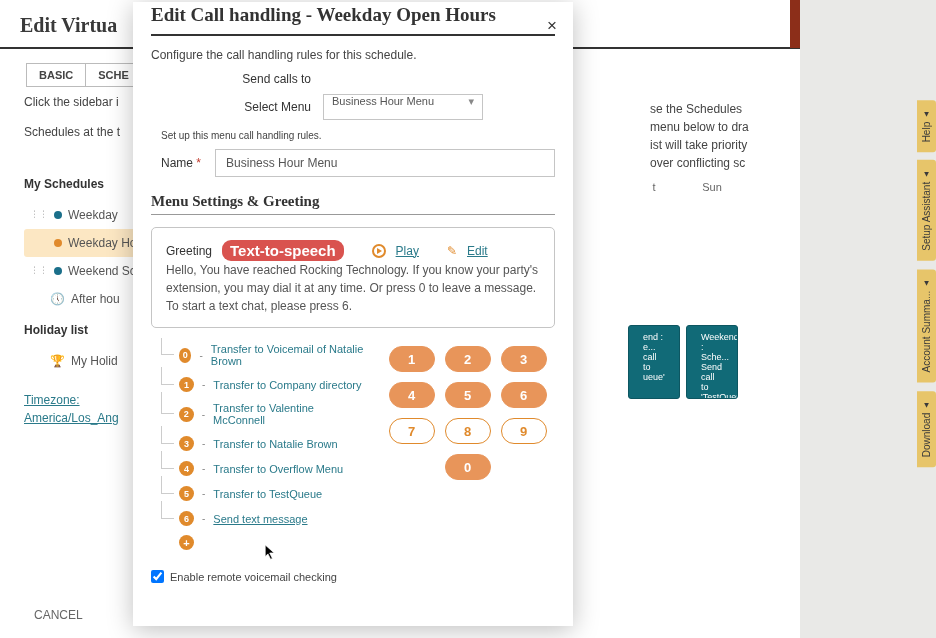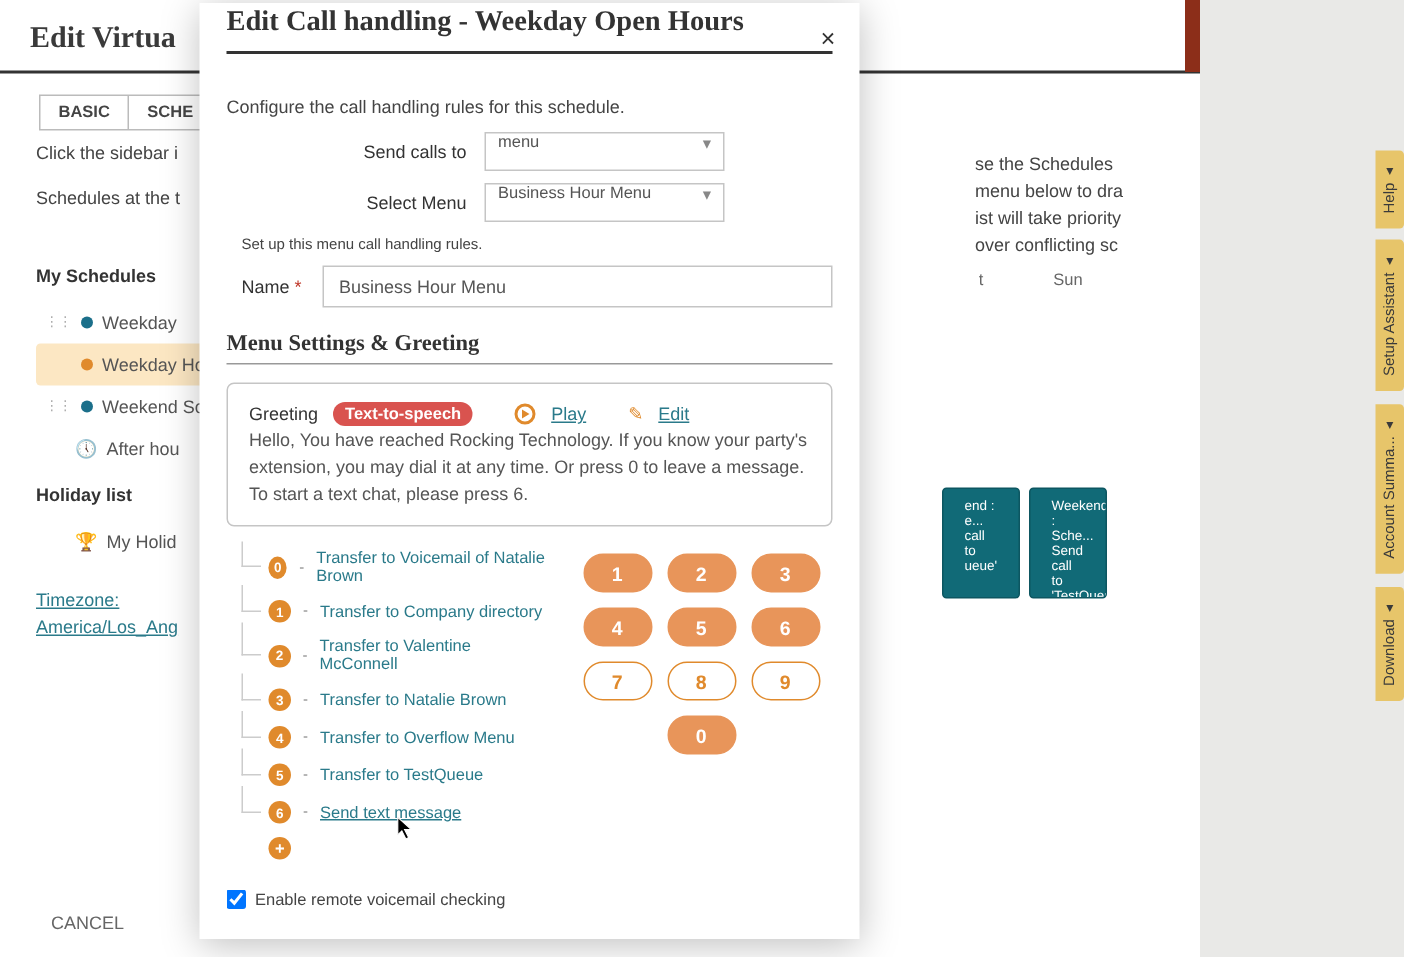--- a/index.html
+++ b/index.html
@@ -24,35 +24,35 @@
 .daycol { width:52px; }
 .dayhdr { text-align:center; font-size:11px; color:#666; padding:6px 0 12px; }
 .block { background:#116a77; color:#fff; font-size:9px; padding:6px 14px; border-radius:3px; border:1px solid #0d5661; height:74px; margin-top:120px; overflow:hidden;}
 .bg-footer { position:absolute; bottom:10px; left:0; right:0; display:flex; justify-content:space-between; padding:0 24px; }
 .btn-cancel-bg { color:#666; font-size:12px; background:none; border:none; padding:6px 10px; }
 .btn-save-bg { background:#4a8a3f; color:#fff; border:none; border-radius:14px; padding:6px 18px; font-size:12px; font-weight:bold; }
 
 .modal { position:absolute; top:2px; left:133px; width:440px; background:#fff; box-shadow:0 4px 24px rgba(0,0,0,0.25); padding:2px 18px 20px; height:624px; overflow:hidden; }
 .modal-title { font-family: Georgia, serif; font-size:19px; font-weight:bold; border-bottom:2px solid #333; padding-bottom:8px; }
 .modal-close { position:absolute; top:14px; right:16px; font-size:17px; cursor:pointer; }
-.modal p.intro { font-size:12px; color:#444; margin:28px 0 10px; }
+.modal p.intro { font-size:12px; color:#444; margin:12px 0 10px; }
 .frow { display:flex; align-items:center; margin:8px 0; gap:12px; }
 .flabel { width:160px; text-align:right; font-size:12px; color:#333; }
 .fselect { width:160px; height:26px; border:1px solid #c5c5c5; font-size:11px; padding:0 8px; background:#fff; color:#555; position:relative; }
 .fselect::after { content:"▾"; position:absolute; right:8px; color:#888; }
 .setup { font-size:10px; color:#444; margin:10px 0 8px 10px; }
 .name-row { display:flex; align-items:center; gap:14px; margin:6px 0 16px; }
 .name-lbl { font-size:12px; color:#333; margin-left:10px; }
 .req { color:#c0392b; }
 .name-input { flex:1; border:1px solid #c5c5c5; height:28px; padding:0 10px; font-size:12px; color:#555; }
 .section-hdr { font-family: Georgia, serif; font-size:15px; font-weight:bold; border-bottom:1px solid #999; padding-bottom:4px; margin-bottom:12px; }
 .greet-box { border:1px solid #c5c5c5; border-radius:5px; padding:12px 14px; }
 .greet-top { display:flex; align-items:center; gap:10px; }
 .greet-lbl { font-size:12px; color:#333; }
-.tts { background:#d9534f; color:#fff; font-size:11px; padding:2px 8px; border-radius:9px; font-weight:bold; }
+.tts { background:#d9534f; color:#fff; font-size:15px; padding:2px 8px; border-radius:9px; font-weight:bold; }
 .icon-play { width:14px; height:14px; border-radius:50%; border:2px solid #e08a2c; display:inline-flex; align-items:center; justify-content:center; }
 .icon-play::before { content:""; border-left:5px solid #e08a2c; border-top:3px solid transparent; border-bottom:3px solid transparent; margin-left:1px;}
 .greet-link { color:#2a7a8a; text-decoration:underline; font-size:12px; }
 .pencil { color:#e08a2c; font-size:12px; }
 .greet-text { font-size:12px; color:#555; line-height:1.5; }
 .menu-body { display:flex; gap:14px; margin-top:10px; }
 .menu-list { flex:1; font-size:11px; }
 .menu-row { display:flex; align-items:center; gap:8px; padding:5px 0 5px 28px; position:relative; }
 .menu-row::before { content:""; position:absolute; left:10px; top:-5px; bottom:50%; width:12px; border-left:1px solid #ccc; border-bottom:1px solid #ccc; }
 .menu-list .menu-row:first-child::before { top: 0; }
@@ -148,21 +148,20 @@
   <div class="rtab"><span>Download</span> <span class="chev">▲</span></div>
 </div>
 
 <div class="modal">
   <div class="modal-title">Edit Call handling - Weekday Open Hours</div>
   <span class="modal-close">×</span>
   <p class="intro">Configure the call handling rules for this schedule.</p>
 
   <div class="frow">
     <div class="flabel">Send calls to</div>
-    <div class="fselect">menu</div>
   </div>
   <div class="frow">
     <div class="flabel">Select Menu</div>
     <div class="fselect">Business Hour Menu</div>
   </div>
 
   <p class="setup">Set up this menu call handling rules.</p>
   <div class="name-row">
     <span class="name-lbl"><span>Name</span> <span class="req">*</span></span>
     <input class="name-input" value="Business Hour Menu" style="">

